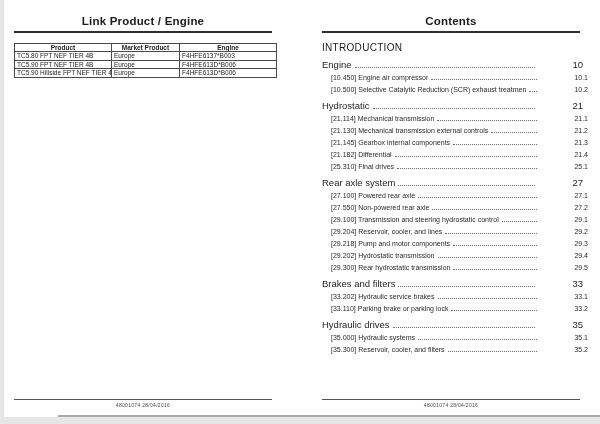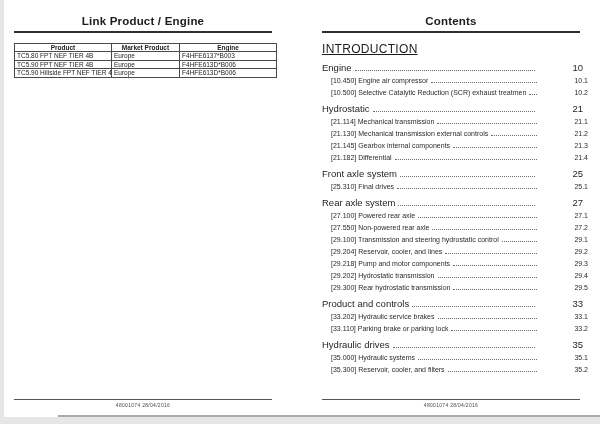--- a/index.html
+++ b/index.html
@@ -21,21 +21,21 @@
   .page-right .title-rule{margin:4px 20px 0 18px;}
 
   table.product-table{border-collapse:collapse;margin:10px 0 0 10px;width:263px;
         font-size:6.5px;line-height:1.15;table-layout:fixed;}
   .product-table th,.product-table td{border:1px solid var(--table-border,#4a4a4a);
         padding:0 2px;white-space:nowrap;overflow:hidden;color:var(--text,#1c1c1c);}
   .product-table th{font-weight:bold;text-align:center;}
   .product-table td{text-align:left;}
   .col-product{width:37%;}.col-market{width:26%;}.col-engine{width:37%;}
 
-  .intro{margin:9px 20px 0 18px;font-size:12px;letter-spacing:.3px;color:var(--text,#1c1c1c);text-decoration:underline;}
+  .intro{margin:9px 20px 0 18px;font-size:10px;letter-spacing:.3px;color:var(--text,#1c1c1c);}
   .toc{margin:1px 12px 0 18px;}
   .toc-row{display:flex;align-items:flex-end;}
   .toc-row.l1{font-size:9.5px;line-height:11px;margin-top:6px;padding-right:5px;color:#1e1e1e;}
   .toc-row.l2{font-size:7px;line-height:8px;margin-top:4px;margin-left:9px;color:#2a2a2a;}
   .toc-label{white-space:nowrap;overflow:hidden;}
   .dots{flex:1;border-bottom:1px dotted var(--dots,#6b6b6b);margin:0 3px 2px 3px;min-width:8px;}
   .pg{white-space:nowrap;margin-left:34px;}
 
   .footer{position:absolute;left:10px;right:32px;top:399px;}
   .page-right .footer{left:18px;right:20px;}
@@ -130,25 +130,20 @@
         <div class="toc-row l2">
           <span class="toc-label">[21.145] Gearbox internal components</span>
           <span class="dots"></span>
           <span class="pg">21.3</span>
         </div>
         <div class="toc-row l2">
           <span class="toc-label">[21.182] Differential</span>
           <span class="dots"></span>
           <span class="pg">21.4</span>
         </div>
-        <div class="toc-row l1">
-          <span class="toc-label">Front axle system</span>
-          <span class="dots"></span>
-          <span class="pg">25</span>
-        </div>
         <div class="toc-row l2">
           <span class="toc-label">[25.310] Final drives</span>
           <span class="dots"></span>
           <span class="pg">25.1</span>
         </div>
         <div class="toc-row l1">
           <span class="toc-label">Rear axle system</span>
           <span class="dots"></span>
           <span class="pg">27</span>
         </div>
@@ -181,21 +176,21 @@
           <span class="toc-label">[29.202] Hydrostatic transmission</span>
           <span class="dots"></span>
           <span class="pg">29.4</span>
         </div>
         <div class="toc-row l2">
           <span class="toc-label">[29.300] Rear hydrostatic transmission</span>
           <span class="dots"></span>
           <span class="pg">29.5</span>
         </div>
         <div class="toc-row l1">
-          <span class="toc-label">Product and controls</span>
+          <span class="toc-label">Brakes and filters</span>
           <span class="dots"></span>
           <span class="pg">33</span>
         </div>
         <div class="toc-row l2">
           <span class="toc-label">[33.202] Hydraulic service brakes</span>
           <span class="dots"></span>
           <span class="pg">33.1</span>
         </div>
         <div class="toc-row l2">
           <span class="toc-label">[33.110] Parking brake or parking lock</span>

